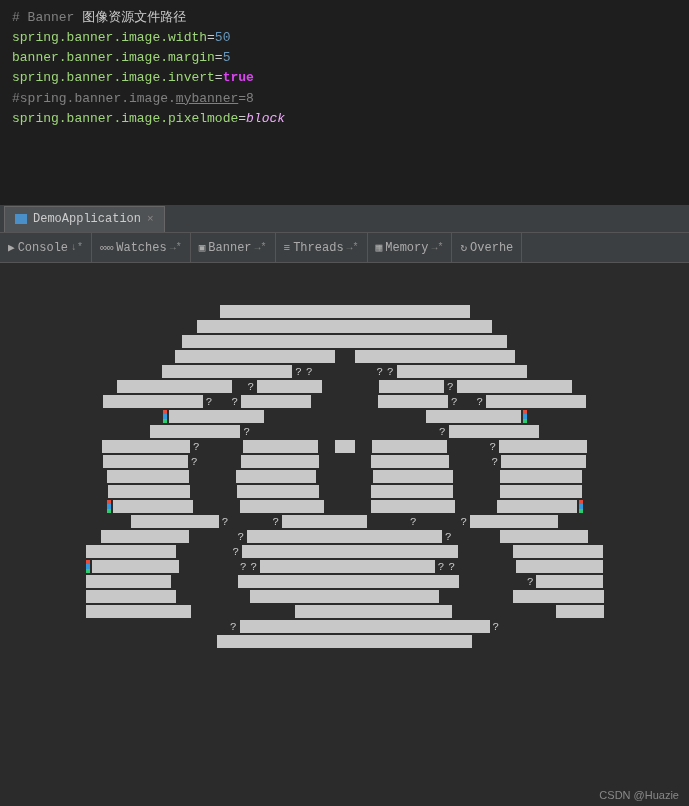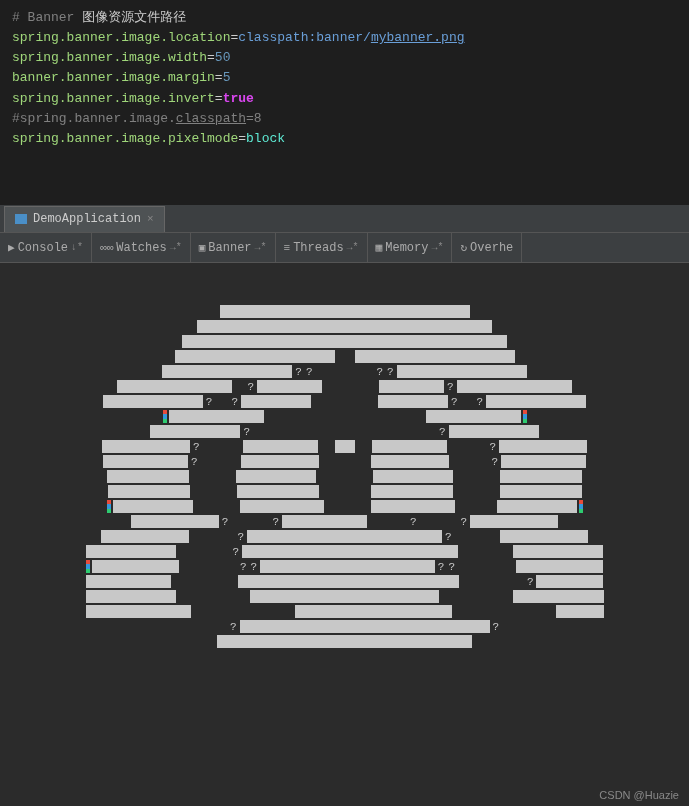--- a/index.html
+++ b/index.html
@@ -24,21 +24,21 @@
     .code-line {
       white-space: pre;
       display: block;
     }
 
     .c-comment { color: #808080; }
     .c-key { color: #9fd67a; }
     .c-val { color: #6a9fd8; }
     .c-num { color: #6897bb; }
     .c-bold { color: #d946ef; font-weight: bold; }
-    .c-italic { color: #5eead4; }
+    .c-italic { color: #f0abfc; font-style: italic; }
     .c-underline { color: #6a9fd8; text-decoration: underline; }
     .c-hash { color: #808080; }
     .c-white { color: #cccccc; }
 
     
     .tab-bar {
       background: #3c3f41;
       display: flex;
       align-items: center;
       height: 28px;
@@ -165,25 +165,24 @@
       color: #888888;
       font-size: 11px;
       font-family: Arial, sans-serif;
     }
   </style>
 </head>
 <body>
 
 <div class="code-area">
   <span class="code-line c-comment"># Banner <span style="color:#cccccc;">图像资源文件路径</span></span>
-  <span class="code-line"><span class="c-key">spring.banner.image.location</span><span class="c-white">=</span><span class="c-val">classpath:banner/<span class="c-underline">mybanner.png</span></span></span>
   <span class="code-line"><span class="c-key">spring.banner.image.width</span><span class="c-white">=</span><span class="c-num">50</span></span>
   <span class="code-line"><span class="c-key">banner.banner.image.margin</span><span class="c-white">=</span><span class="c-num">5</span></span>
   <span class="code-line"><span class="c-key">spring.banner.image.invert</span><span class="c-white">=</span><span class="c-bold">true</span></span>
-  <span class="code-line c-hash">#spring.banner.image.<span class="c-underline" style="color:#808080;">classpath</span>=8</span>
+  <span class="code-line c-hash">#spring.banner.image.<span class="c-underline" style="color:#808080;">mybanner</span>=8</span>
   <span class="code-line"><span class="c-key">spring.banner.image.pixelmode</span><span class="c-white">=</span><span class="c-italic">block</span></span>
 </div>
 
 <div class="tab-bar">
   <div class="tab-item">
     <span class="tab-icon"></span>
     <span>DemoApplication</span>
     <span class="tab-close">×</span>
   </div>
 </div>

